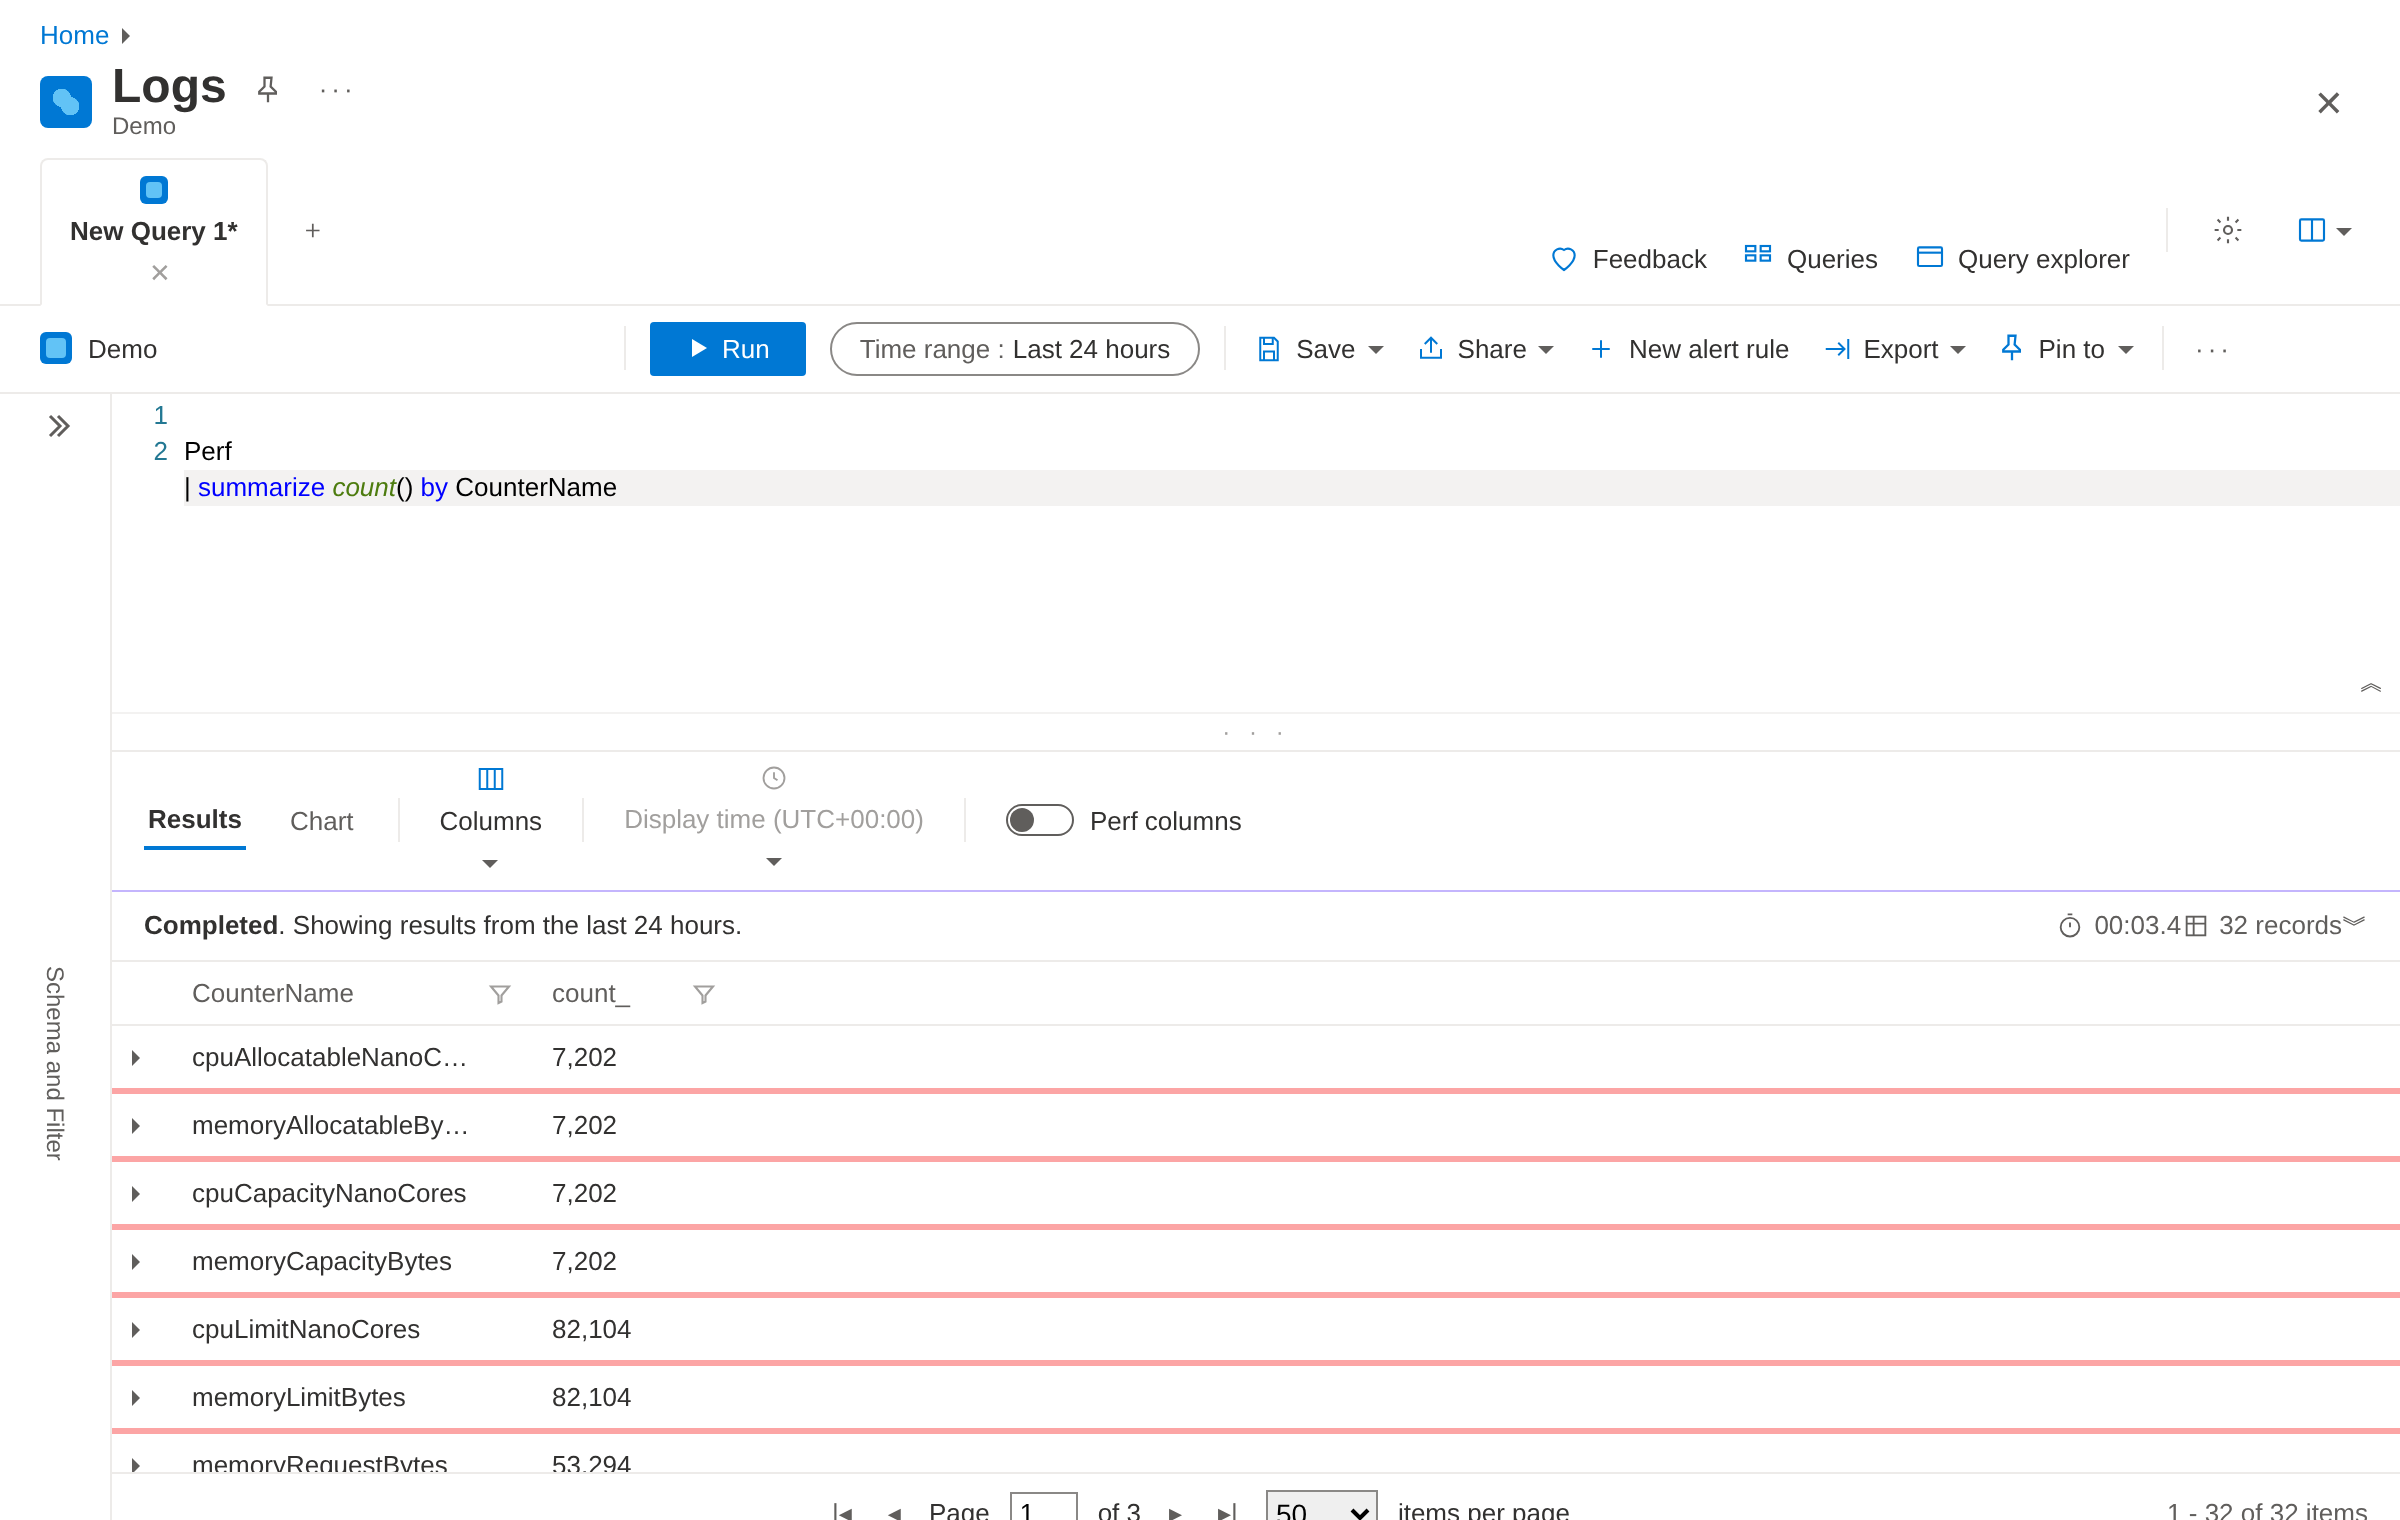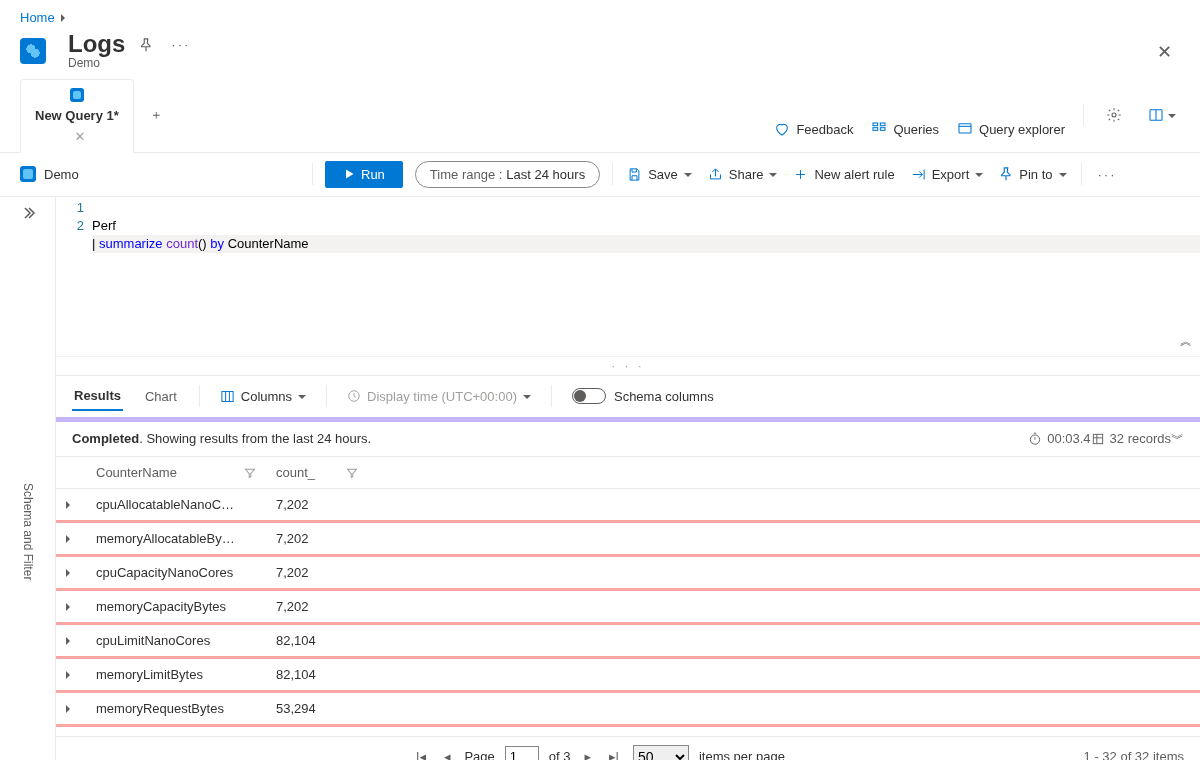--- a/index.html
+++ b/index.html
@@ -6,21 +6,21 @@
 body { background: #fff; color: #323130; font-size: 13px; width: 1200px; height: 760px; overflow: hidden; }
 a { color: #0078d4; text-decoration: none; }
 svg { display: block; }
 
 
 .breadcrumb { padding: 10px 20px 6px; font-size: 13px; display: flex; align-items: center; gap: 6px; }
 .breadcrumb .chev { color: #605e5c; }
 
 
 .header { display: flex; align-items: flex-start; padding: 0 20px 8px; }
-.header-left { display: flex; align-items: center; gap: 22px; }
+.header-left { display: flex; align-items: center; gap: 10px; }
 .res-icon { width: 26px; height: 26px; border-radius: 4px; background: #0078d4; position: relative; }
 .res-icon::after { content: ""; position: absolute; inset: 6px; border-radius: 2px; background: radial-gradient(circle at 35% 35%, #62c3f6 35%, transparent 36%), radial-gradient(circle at 65% 65%, #62c3f6 35%, transparent 36%); }
 .title-block { line-height: 1.1; }
 .title-block h1 { font-size: 24px; font-weight: 600; }
 .title-block .sub { font-size: 12px; color: #605e5c; }
 .hdr-actions { display: flex; align-items: center; gap: 14px; margin-left: 14px; margin-top: 6px; color: #605e5c; }
 .header .close { margin-left: auto; margin-top: 6px; color: #605e5c; font-size: 18px; cursor: pointer; padding: 4px 8px; }
 
 
 .tabstrip { display: flex; align-items: center; border-bottom: 1px solid #edebe9; padding: 0 20px; gap: 8px; }
@@ -54,32 +54,32 @@
 .sidepanel .vlabel { writing-mode: vertical-rl; font-size: 12px; color:#605e5c; margin-top: 240px; }
 .expander { cursor:pointer; }
 
 .workarea { flex:1; display:flex; flex-direction:column; min-width:0; }
 
 
 .editor { display:flex; font-family: Consolas, "Courier New", monospace; font-size: 13px; line-height: 18px; padding: 2px 0; border-bottom: 1px solid #f3f2f1; flex: 0 0 160px; position:relative; }
 .gutter { width: 36px; text-align: right; color:#237893; padding: 0 8px; user-select:none; }
 .code { flex:1; white-space: pre; color:#000; }
 .code .kw { color:#0000ff; }
-.code .fn { color:#6d28d9; }
+.code .fn { color:#4d7c0f;font-style:italic; }
 .code-line.hl { background:#f3f2f1; }
 .editor .collapse-up { position:absolute; right:8px; bottom:6px; color:#605e5c; cursor:pointer; font-size:12px; }
 
 .dragHandle { text-align:center; color:#a19f9d; font-size:12px; letter-spacing:3px; padding:2px 0; cursor:row-resize; border-bottom:1px solid #edebe9; }
 
 
-.restabs { display:flex; align-items:center; gap:20px; padding: 6px 16px; border-bottom:5px solid #c4b5fd; }
+.restabs { display:flex; align-items:center; gap:20px; padding: 6px 16px; border-bottom:1px solid #c4b5fd; }
 .restab { padding: 6px 2px; cursor:pointer; color:#605e5c; }
 .restab.active { color:#323130; font-weight:600; border-bottom:2px solid #0078d4; }
 .restabs .sep { width:1px; height:22px; background:#edebe9; }
-.columns-btn, .displaytime { display:flex; align-items:center; gap:6px; color:#323130; cursor:pointer; }
+.columns-btn, .displaytime { display:flex; align-items:center; gap:6px; color:#323130; cursor:pointer;flex-direction:column; }
 .displaytime { color:#a19f9d; }
 .toggle { display:flex; align-items:center; gap:8px; }
 .toggle .track { width:34px; height:16px; border:1px solid #605e5c; border-radius:10px; position:relative; }
 .toggle .knob { width:12px; height:12px; border-radius:50%; background:#605e5c; position:absolute; top:1px; left:1px; }
 
 
 .statusrow { display:flex; align-items:center; padding: 8px 16px; font-size:13px; gap:14px; border-bottom:1px solid #edebe9; }
 .statusrow .right { margin-left:auto; display:flex; align-items:center; gap:0; color:#605e5c; }
 .statusrow .right span { display:flex; align-items:center; gap:5px; }
 .statusrow .collapse { cursor:pointer; }
@@ -287,21 +287,21 @@
             <path d="M12 7v5l3 2"></path>
           </svg>
         <span>Display time (UTC+00:00)</span>
         <span class="chev-down"></span>
       </div>
       <span class="sep"></span>
       <div class="toggle">
         <span class="track">
             <span class="knob"></span>
           </span>
-        <span>Schema columns</span>
+        <span>Perf columns</span>
       </div>
     </div>
 
     <div class="statusrow">
       <span>
         <strong>Completed</strong><span>. Showing results from the last 24 hours.</span>
       </span>
       <div class="right">
         <span>
           <svg width="14" height="14" viewBox="0 0 24 24" fill="none" stroke="#605e5c" stroke-width="1.6">

